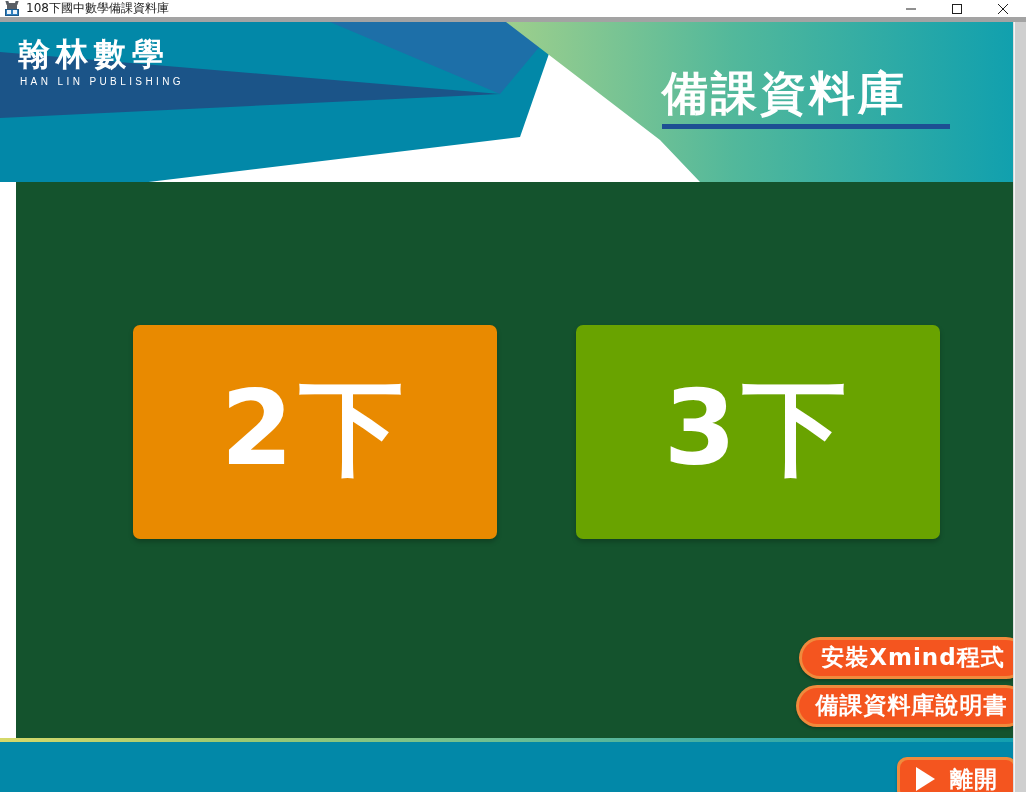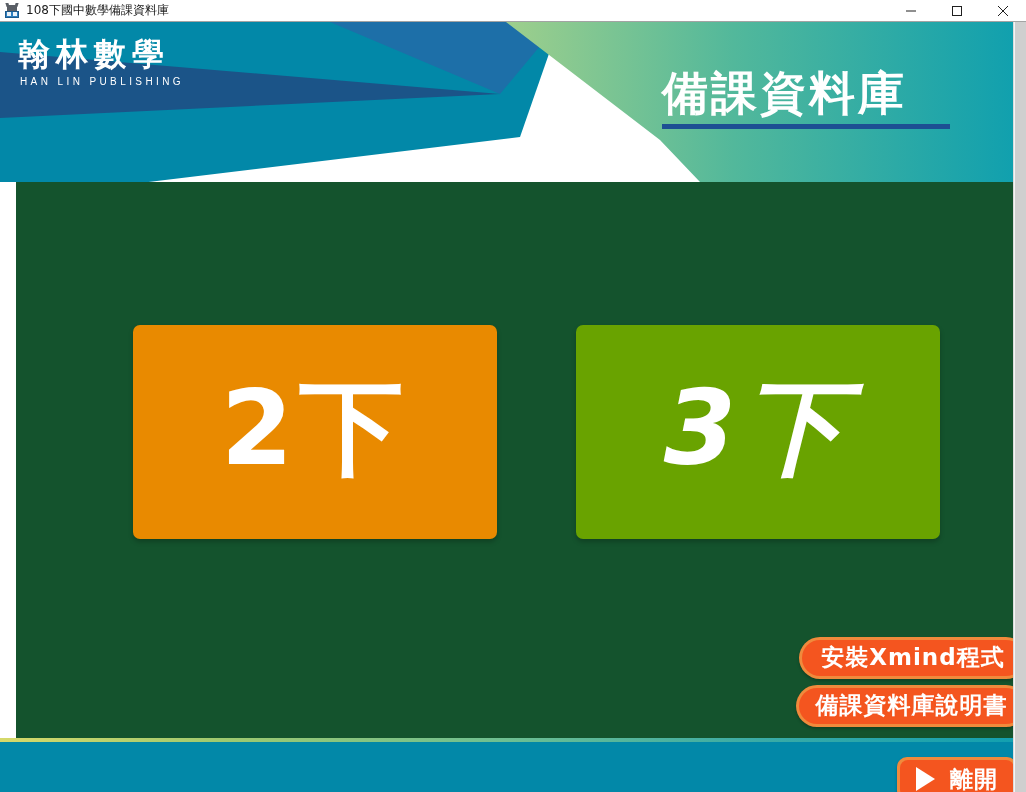--- a/index.html
+++ b/index.html
@@ -5,21 +5,21 @@
   * { margin:0; padding:0; box-sizing:border-box; }
   html, body {
     width:1026px; height:792px;
     font-family:"DejaVu Sans","Liberation Sans",sans-serif;
     background:#ffffff; overflow:hidden;
   }
 
   
   .titlebar{
     position:absolute; left:0; top:0; width:1026px; height:22px;
-    background:#ffffff; border-bottom:1px solid #a3a3a3;
+    background:#ffffff; border-bottom:5px solid #a3a3a3;
     display:flex; align-items:center;
   }
   .tb-icon{
     width:16px; height:16px; margin-left:4px; margin-right:6px;
     position:relative; flex:0 0 auto;
   }
   .tb-icon .ic-body{
     position:absolute; left:1px; top:8px; width:14px; height:7px;
     background:#2f7fbf; border:1px solid #1d5a8c;
   }
@@ -102,21 +102,21 @@
     box-shadow:0 3px 5px rgba(0,0,0,.22);
     display:flex; align-items:center; justify-content:center;
     color:#ffffff;
   }
   .grade-btn .lbl{
     font-size:104px; font-weight:600; letter-spacing:6px;
     line-height:1; color:#ffffff; transform:translateY(-4px);
     font-family:"DejaVu Sans","Liberation Sans",sans-serif;
   }
   #grade-btn-2{ left:117px; top:143px; background:#E98A00; }
-  #grade-btn-3{ left:560px; top:143px; background:#69A300;font-style:italic; }
+  #grade-btn-3{ left:560px; top:143px; background:#69A300; }
 
   
   .pill{
     position:absolute; cursor:pointer; border:none;
     background:#F08A3C; border-radius:22px; padding:3px;
     box-shadow:0 2px 3px rgba(0,0,0,.22);
   }
   .pill .inner{
     background:#F4551F; border-radius:19px;
     padding:4px 16px 6px 16px;

